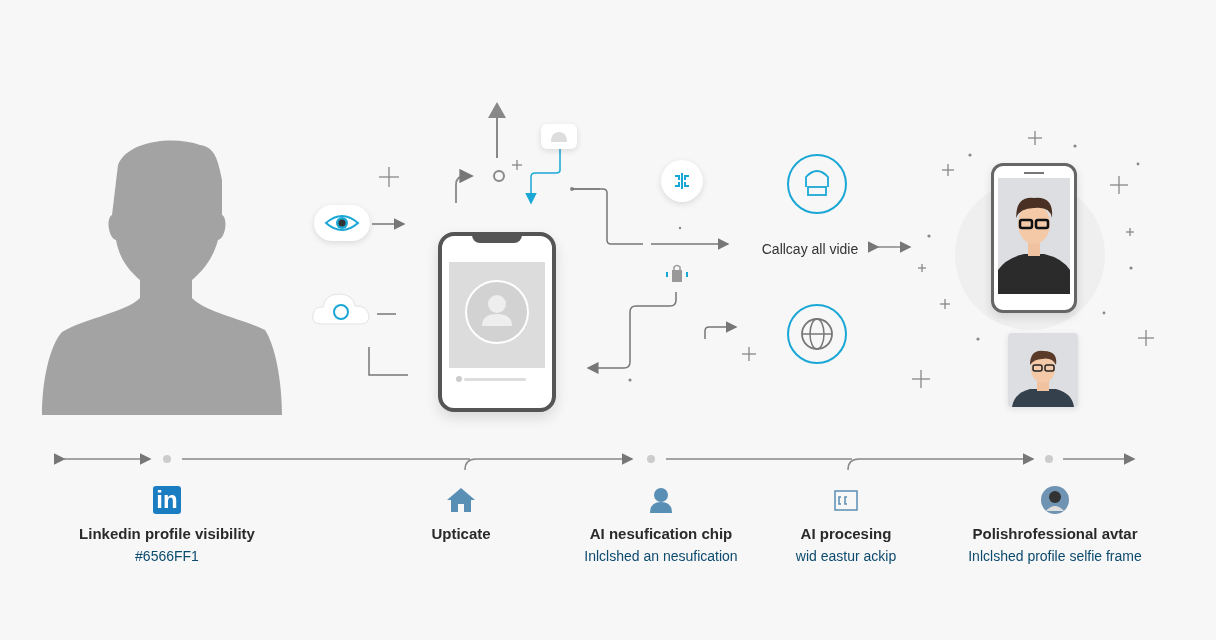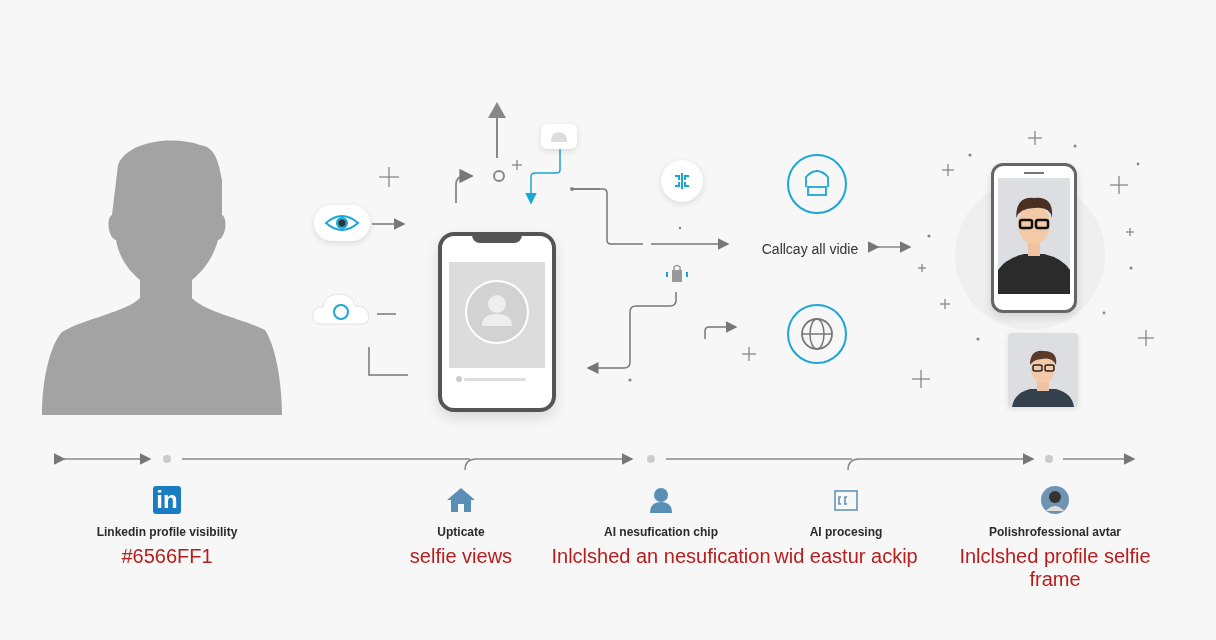--- a/index.html
+++ b/index.html
@@ -1,21 +1,21 @@
 <!DOCTYPE html>
 <html><head>
 <meta charset="utf-8">
 <style>
   html,body{margin:0;padding:0;}
   body{width:1216px;height:640px;background:#f7f7f7;position:relative;overflow:hidden;font-family:"Liberation Sans","DejaVu Sans",sans-serif;}
   .abs{position:absolute;}
   svg.layer{position:absolute;left:0;top:0;}
   .step{position:absolute;text-align:center;width:240px;}
-  .step .title{font-weight:bold;font-size:12px;color:#2a2a2a;margin-top:10px;}
-  .step .sub{font-size:20px;color:#b91c1c;margin-top:6px;}
+  .step .title{font-weight:bold;font-size:15px;color:#2a2a2a;margin-top:10px;}
+  .step .sub{font-size:14px;color:#0c4a6e;margin-top:6px;}
   .step .icon{height:30px;display:flex;justify-content:center;align-items:center;}
   .center-label{position:absolute;left:760px;top:238px;width:100px;text-align:center;font-weight:normal;font-size:14px;color:#333;line-height:22px;}
   .bubble{position:absolute;background:#fff;border-radius:18px;box-shadow:0 2px 6px rgba(0,0,0,0.12);display:flex;align-items:center;justify-content:center;}
 </style>
 </head>
 <body>
 
 <svg class="layer" width="1216" height="640">
   <defs>
     <marker id="ah" markerWidth="8" markerHeight="8" refX="7" refY="4" orient="auto">
@@ -209,21 +209,20 @@
   <div class="title">Linkedin profile visibility</div>
   <div class="sub">#6566FF1</div>
 </div>
 <div class="step" style="left:341px;top:485px;">
   <div class="icon">
       <svg width="30" height="28">
         <path d="M15,2 L29,14 L25,14 L25,26 L18,26 L18,18 L12,18 L12,26 L5,26 L5,14 L1,14 z" fill="#5a8fb5"></path>
       </svg>
     </div>
   <div class="title">Upticate</div>
-  <div class="sub">selfie views</div>
 </div>
 <div class="step" style="left:541px;top:485px;">
   <div class="icon">
       <svg width="28" height="28">
         <circle cx="14" cy="9" r="7" fill="#5a8fb5"></circle>
         <path d="M3,27 Q3,16 14,16 Q25,16 25,27 z" fill="#5a8fb5"></path>
       </svg>
     </div>
   <div class="title">AI nesufication chip</div>
   <div class="sub">Inlclshed an nesufication</div>

